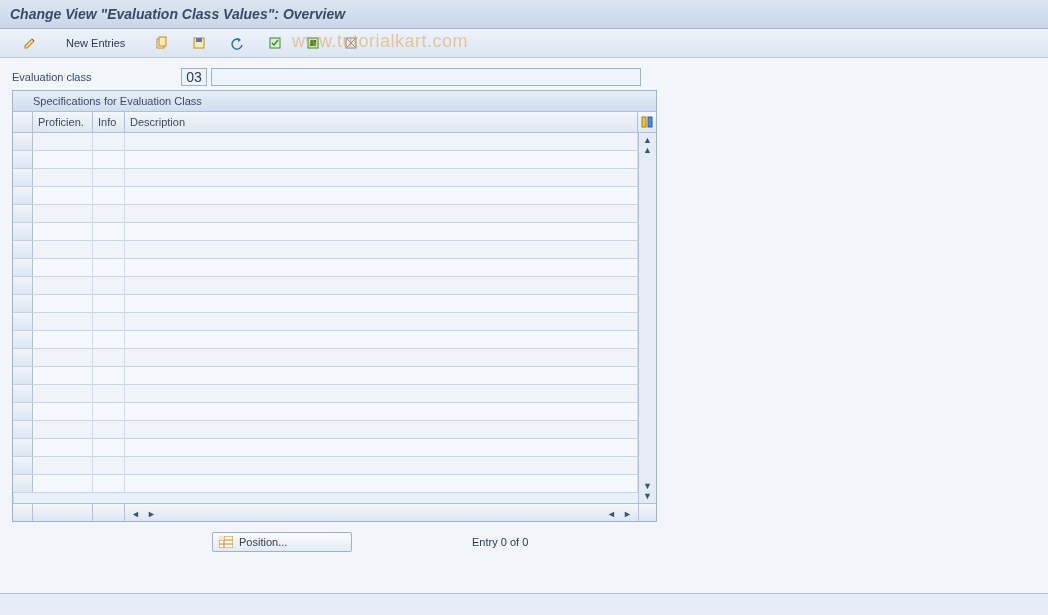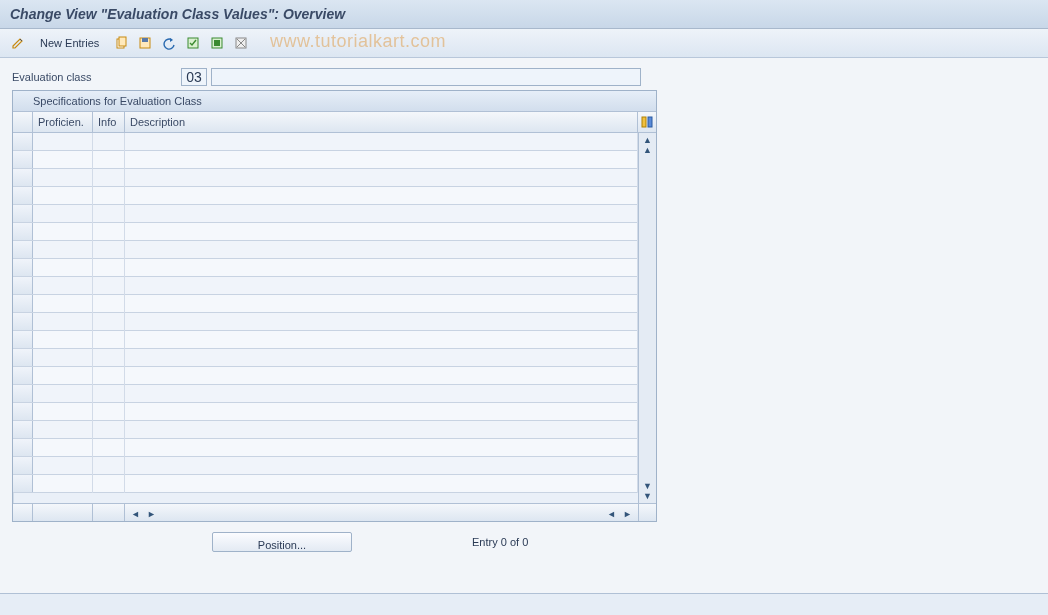--- a/index.html
+++ b/index.html
@@ -21,41 +21,41 @@
   .title-bar h1 {
     font-size: 14px;
     font-style: italic;
     font-weight: bold;
     color: #3a4a66;
   }
 
   .toolbar {
     background: linear-gradient(#eef3f9, #dce6f2);
     border-bottom: 1px solid #b8c7da;
-    padding: 4px 8px;
+    padding: 4px 20px;
     display: flex;
     align-items: center;
-    gap: 4px;
+    gap: 18px;
     position: relative;
   }
   .toolbar .icon-btn {
     width: 20px; height: 20px;
     display: flex; align-items: center; justify-content: center;
     border: 1px solid transparent;
     border-radius: 2px;
     cursor: pointer;
   }
   .toolbar .text-btn {
     padding: 2px 8px;
     cursor: pointer;
     color: #2a3a55;
   }
   .watermark {
     position: absolute;
-    left: 270px; top: 2px;
+    left: 292px; top: 2px;
     font-size: 18px;
     color: #e0a050;
     opacity: 0.55;
     letter-spacing: 0.5px;
     pointer-events: none;
   }
 
   .content {
     padding: 10px 12px;
   }
@@ -178,21 +178,20 @@
   .position-btn {
     width: 140px; height: 20px;
     background: linear-gradient(#fbfcff,#e3eaf3);
     border: 1px solid #9fb2c9;
     border-radius: 2px;
     display:flex; align-items:center;
     padding: 0 6px;
     gap: 6px;
     cursor:pointer;
     color:#2a3a55;
-    flex-direction:column;
   }
   .status-txt { color:#2a3a55; }
 
   .bottom-bar {
     position:absolute;
     bottom:0; left:0; right:0;
     height: 22px;
     background: #e6edf6;
     border-top: 1px solid #b0c0d5;
   }

